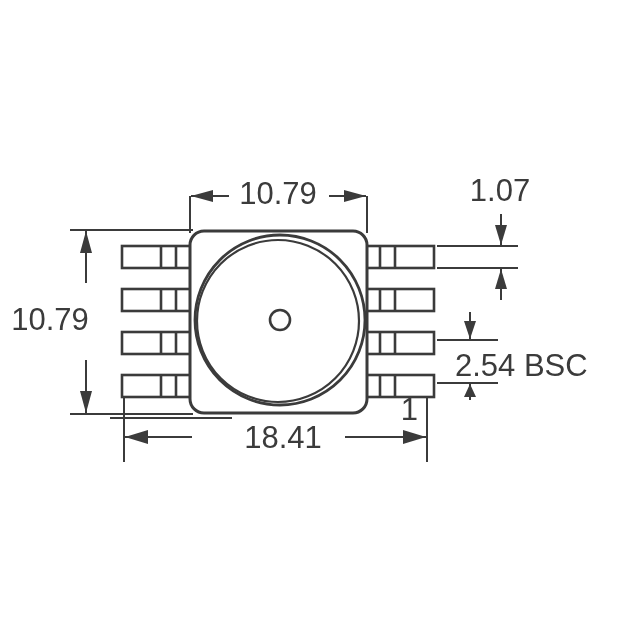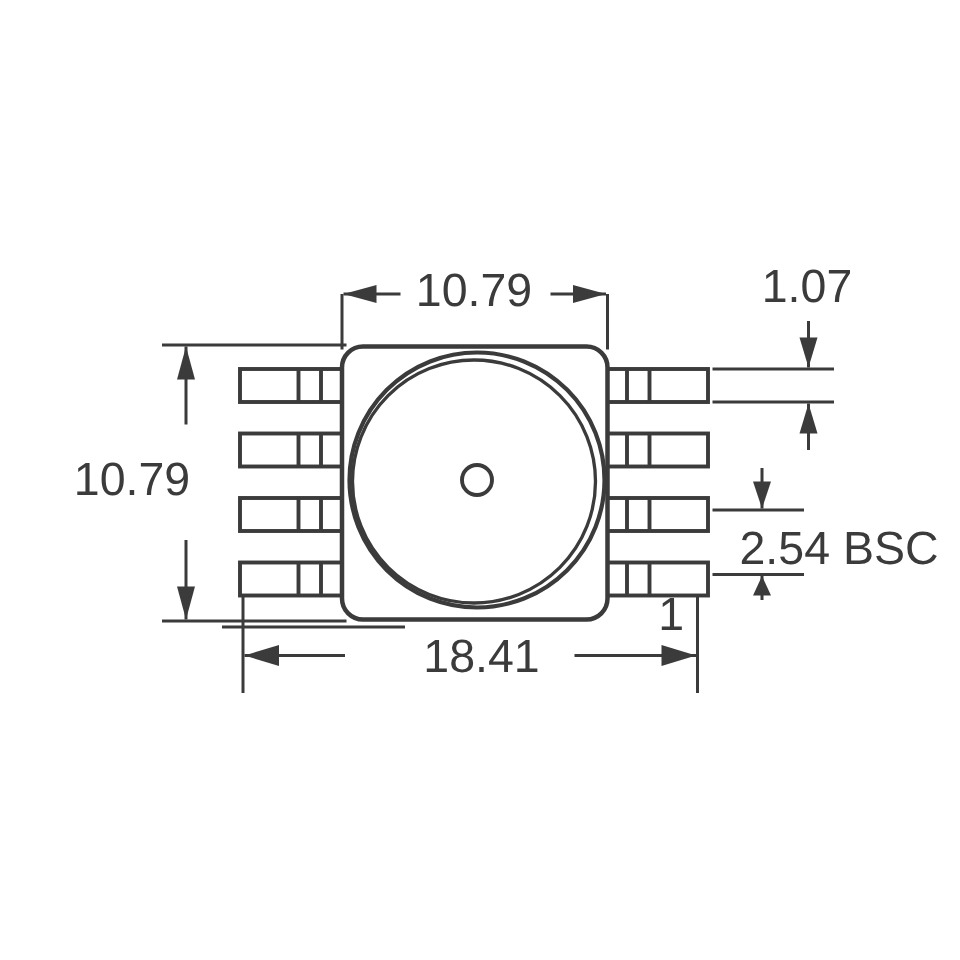--- a/index.html
+++ b/index.html
@@ -12,21 +12,20 @@
     width: 640px;
     height: 640px;
     font-family: "Liberation Sans", sans-serif;
     overflow: hidden;
   }
   #drawing-root {
     position: relative;
     width: 570px;
     height: 640px;
     background: #ffffff;
-    margin-left: 38px;
   }
   svg#package-drawing {
     display: block;
     width: 640px;
     height: 640px;
   }
   .thin {
     stroke: #3b3b3b;
     stroke-width: 2;
     fill: none;

